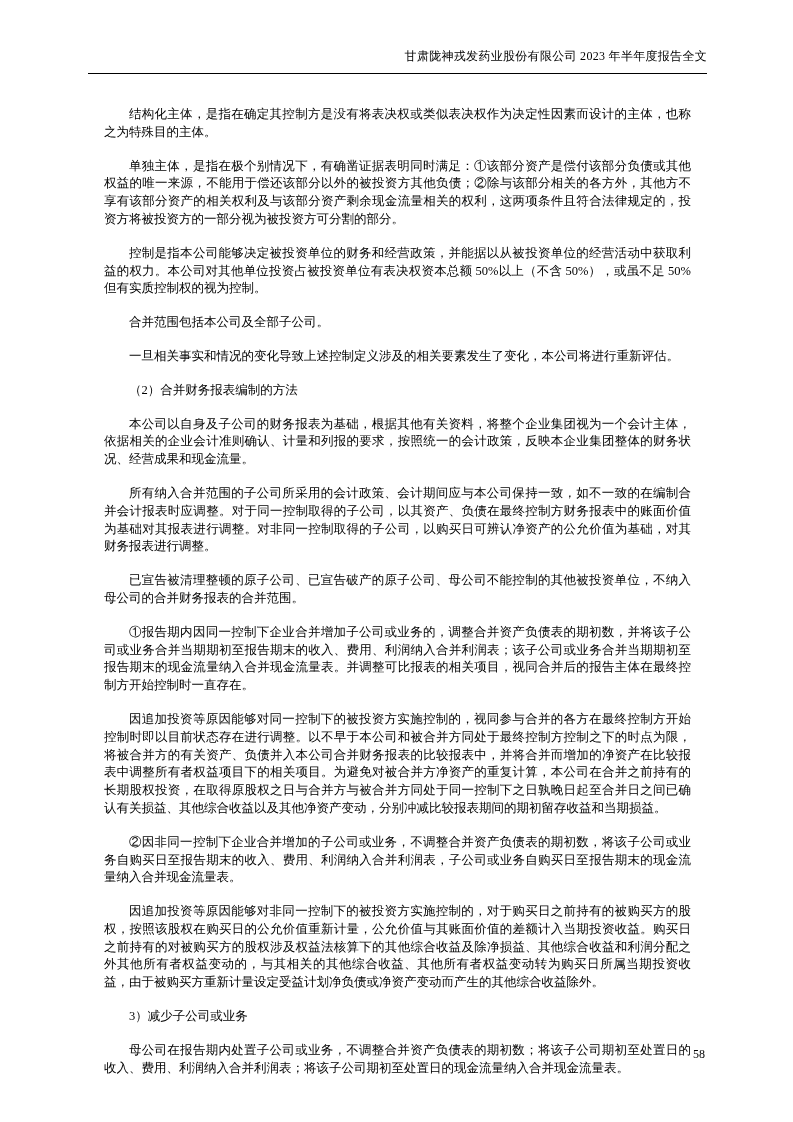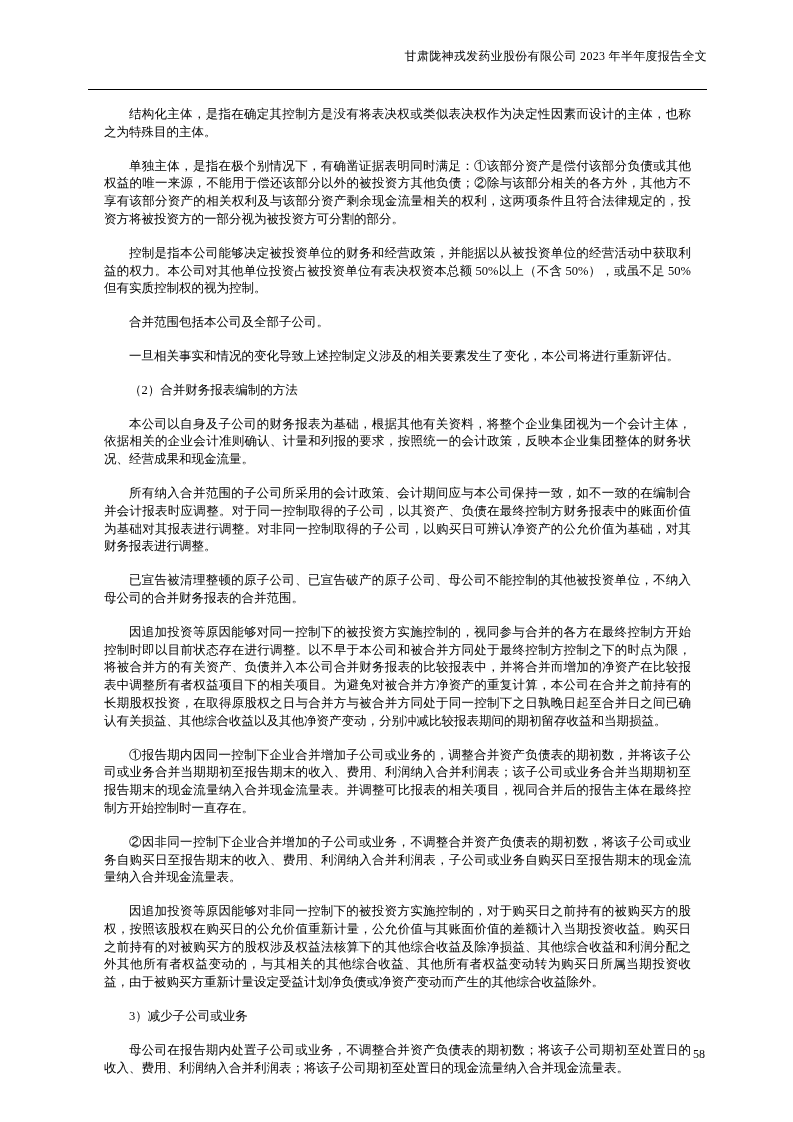--- a/index.html
+++ b/index.html
@@ -17,21 +17,21 @@
     overflow: hidden;
   }
   .report-header {
     position: absolute;
     top: 48px;
     left: 88px;
     right: 86px;
     text-align: right;
     font-size: 12px;
     letter-spacing: 0.3px;
-    padding-bottom: 24px;
+    padding-bottom: 8px;
     border-bottom: 1.5px solid #000000;
   }
   .body-text {
     position: absolute;
     top: 90px;
     left: 88px;
     right: 86px;
     text-align: justify;
     font-size: 12.5px;
     line-height: 17.8px;
@@ -60,22 +60,22 @@
   <div class="body-text">
     <p>结构化主体，是指在确定其控制方是没有将表决权或类似表决权作为决定性因素而设计的主体，也称之为特殊目的主体。</p>
     <p>单独主体，是指在极个别情况下，有确凿证据表明同时满足：①该部分资产是偿付该部分负债或其他权益的唯一来源，不能用于偿还该部分以外的被投资方其他负债；②除与该部分相关的各方外，其他方不享有该部分资产的相关权利及与该部分资产剩余现金流量相关的权利，这两项条件且符合法律规定的，投资方将被投资方的一部分视为被投资方可分割的部分。</p>
     <p>控制是指本公司能够决定被投资单位的财务和经营政策，并能据以从被投资单位的经营活动中获取利益的权力。本公司对其他单位投资占被投资单位有表决权资本总额 50%以上（不含 50%），或虽不足 50%但有实质控制权的视为控制。</p>
     <p>合并范围包括本公司及全部子公司。</p>
     <p>一旦相关事实和情况的变化导致上述控制定义涉及的相关要素发生了变化，本公司将进行重新评估。</p>
     <p>（2）合并财务报表编制的方法</p>
     <p>本公司以自身及子公司的财务报表为基础，根据其他有关资料，将整个企业集团视为一个会计主体，依据相关的企业会计准则确认、计量和列报的要求，按照统一的会计政策，反映本企业集团整体的财务状况、经营成果和现金流量。</p>
     <p>所有纳入合并范围的子公司所采用的会计政策、会计期间应与本公司保持一致，如不一致的在编制合并会计报表时应调整。对于同一控制取得的子公司，以其资产、负债在最终控制方财务报表中的账面价值为基础对其报表进行调整。对非同一控制取得的子公司，以购买日可辨认净资产的公允价值为基础，对其财务报表进行调整。</p>
     <p>已宣告被清理整顿的原子公司、已宣告破产的原子公司、母公司不能控制的其他被投资单位，不纳入母公司的合并财务报表的合并范围。</p>
+    <p>①报告期内因同一控制下企业合并增加子公司或业务的，调整合并资产负债表的期初数，并将该子公司或业务合并当期期初至报告期末的收入、费用、利润纳入合并利润表；该子公司或业务合并当期期初至报告期末的现金流量纳入合并现金流量表。并调整可比报表的相关项目，视同合并后的报告主体在最终控制方开始控制时一直存在。</p>
     <p>因追加投资等原因能够对同一控制下的被投资方实施控制的，视同参与合并的各方在最终控制方开始控制时即以目前状态存在进行调整。以不早于本公司和被合并方同处于最终控制方控制之下的时点为限，将被合并方的有关资产、负债并入本公司合并财务报表的比较报表中，并将合并而增加的净资产在比较报表中调整所有者权益项目下的相关项目。为避免对被合并方净资产的重复计算，本公司在合并之前持有的长期股权投资，在取得原股权之日与合并方与被合并方同处于同一控制下之日孰晚日起至合并日之间已确认有关损益、其他综合收益以及其他净资产变动，分别冲减比较报表期间的期初留存收益和当期损益。</p>
-    <p>①报告期内因同一控制下企业合并增加子公司或业务的，调整合并资产负债表的期初数，并将该子公司或业务合并当期期初至报告期末的收入、费用、利润纳入合并利润表；该子公司或业务合并当期期初至报告期末的现金流量纳入合并现金流量表。并调整可比报表的相关项目，视同合并后的报告主体在最终控制方开始控制时一直存在。</p>
     <p>②因非同一控制下企业合并增加的子公司或业务，不调整合并资产负债表的期初数，将该子公司或业务自购买日至报告期末的收入、费用、利润纳入合并利润表，子公司或业务自购买日至报告期末的现金流量纳入合并现金流量表。</p>
     <p>因追加投资等原因能够对非同一控制下的被投资方实施控制的，对于购买日之前持有的被购买方的股权，按照该股权在购买日的公允价值重新计量，公允价值与其账面价值的差额计入当期投资收益。购买日之前持有的对被购买方的股权涉及权益法核算下的其他综合收益及除净损益、其他综合收益和利润分配之外其他所有者权益变动的，与其相关的其他综合收益、其他所有者权益变动转为购买日所属当期投资收益，由于被购买方重新计量设定受益计划净负债或净资产变动而产生的其他综合收益除外。</p>
     <p>3）减少子公司或业务</p>
     <p>母公司在报告期内处置子公司或业务，不调整合并资产负债表的期初数；将该子公司期初至处置日的收入、费用、利润纳入合并利润表；将该子公司期初至处置日的现金流量纳入合并现金流量表。</p>
   </div>
 
   <div class="page-number">58</div>
 
 </div>
 

